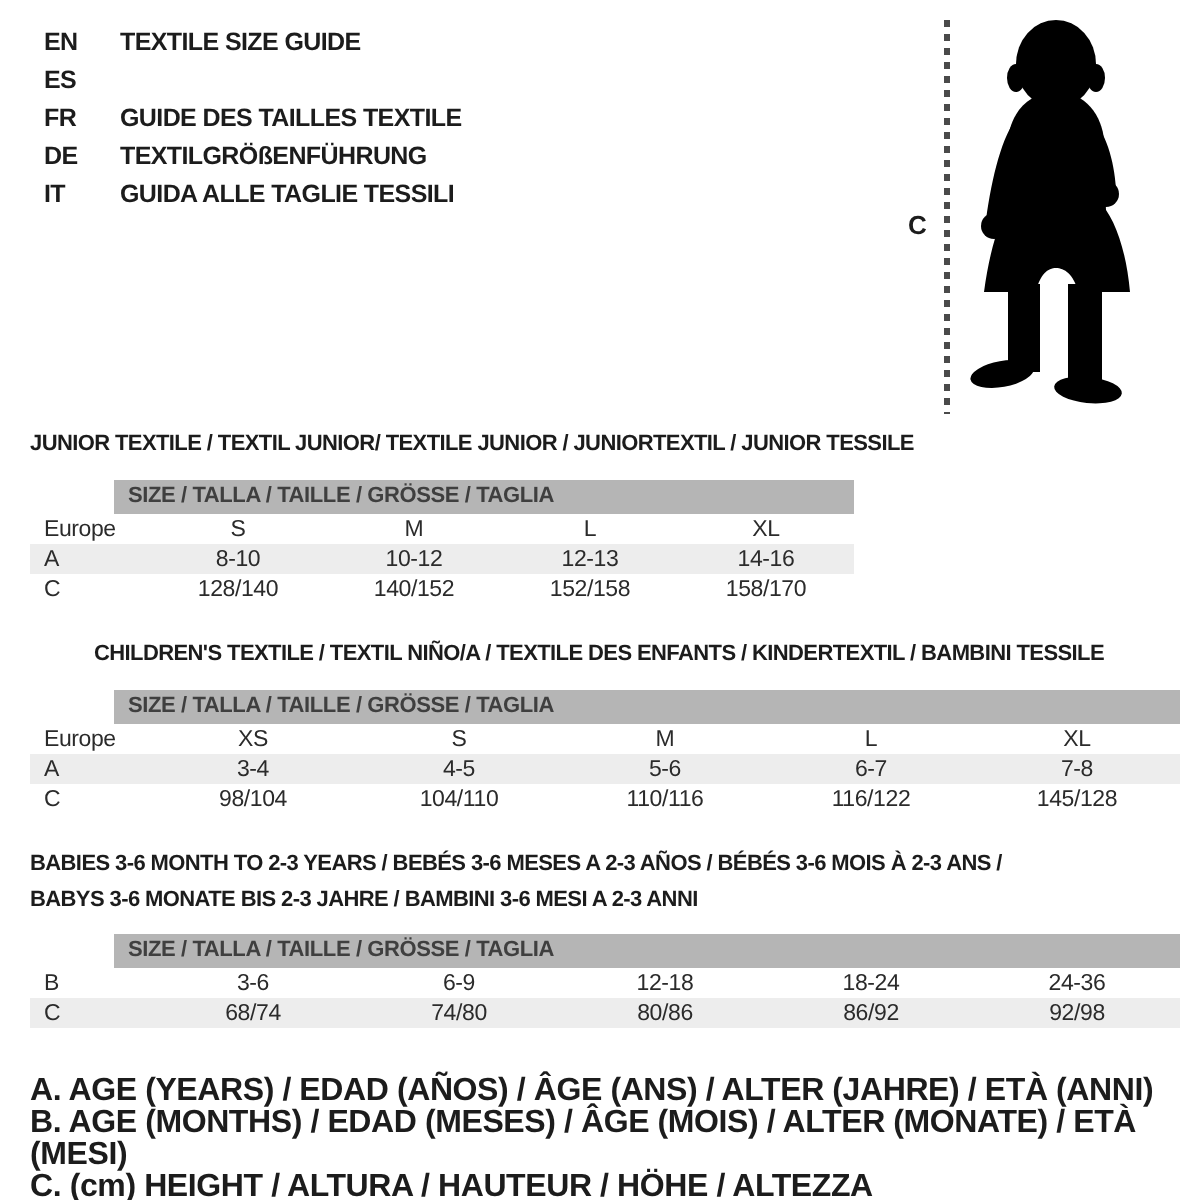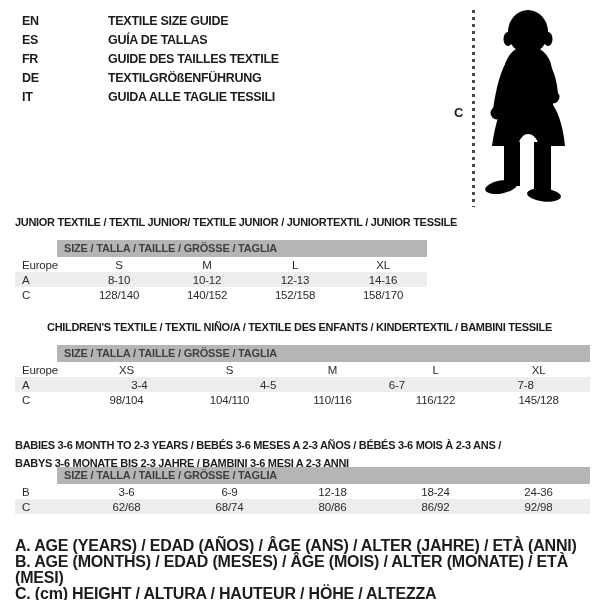--- a/index.html
+++ b/index.html
@@ -5,21 +5,21 @@
   html,body{margin:0;padding:0;}
   body{
     width:600px;height:600px;position:relative;background:#fff;
     font-family:"Liberation Sans","DejaVu Sans",sans-serif;
     color:#222;overflow:hidden;
     -webkit-font-smoothing:antialiased;
   }
   .abs{position:absolute;}
   
   .lang-block{left:22px;top:12px;}
-  .lang-row{display:flex;font-weight:700;font-size:12.5px;line-height:19px;letter-spacing:-0.3px;color:#1c1c1c;gap:48px;}
+  .lang-row{display:flex;font-weight:700;font-size:12.5px;line-height:19px;letter-spacing:-0.3px;color:#1c1c1c;}
   .lang-code{width:38px;}
   
   .measure-line{
     left:472px;top:10px;width:2.5px;height:197px;
     background:repeating-linear-gradient(to bottom,var(--dash,#4a4a4a) 0 3.5px,transparent 3.5px 7px);
   }
   .measure-label{left:454px;top:105px;font-weight:700;font-size:13px;color:#1c1c1c;}
   
   .tbl-title{
     left:15px;font-weight:700;font-size:11px;line-height:17.5px;
@@ -41,21 +41,20 @@
 </head>
 <body style="--barbg: #b5b5b5; --bartext: #3f3f3f; --shade: #ededed; --dash: #4a4a4a;">
 
 <div class="abs lang-block">
   <div class="lang-row">
     <span class="lang-code">EN</span>
     <span>TEXTILE SIZE GUIDE</span>
   </div>
   <div class="lang-row">
     <span class="lang-code">ES</span>
-    <span>GUÍA DE TALLAS</span>
   </div>
   <div class="lang-row">
     <span class="lang-code">FR</span>
     <span>GUIDE DES TAILLES TEXTILE</span>
   </div>
   <div class="lang-row">
     <span class="lang-code">DE</span>
     <span>TEXTILGRÖßENFÜHRUNG</span>
   </div>
   <div class="lang-row">
@@ -126,53 +125,54 @@
         <div class="cell">XS</div>
         <div class="cell">S</div>
         <div class="cell">M</div>
         <div class="cell">L</div>
         <div class="cell">XL</div>
       </div>
       <div class="row shaded">
         <div class="cell label">A</div>
         <div class="cell">3-4</div>
         <div class="cell">4-5</div>
+        <div class="cell">5-6</div>
         <div class="cell">6-7</div>
         <div class="cell">7-8</div>
       </div>
       <div class="row">
         <div class="cell label">C</div>
         <div class="cell">98/104</div>
         <div class="cell">104/110</div>
         <div class="cell">110/116</div>
         <div class="cell">116/122</div>
         <div class="cell">145/128</div>
       </div>
     </div>
 </section>
 
-<div class="abs tbl-title" style="top:437px;">
+<div class="abs tbl-title" style="top:424px;">
   <div>BABIES 3-6 MONTH TO 2-3 YEARS / BEBÉS 3-6 MESES A 2-3 AÑOS / BÉBÉS 3-6 MOIS À 2-3 ANS /</div>
   <div>BABYS 3-6 MONATE BIS 2-3 JAHRE / BAMBINI 3-6 MESI A 2-3 ANNI</div>
 </div>
 <section class="abs tbl" style="top:467px;width:575px;">
   <div class="size-bar">SIZE / TALLA / TAILLE / GRÖSSE / TAGLIA</div>
   <div>
       <div class="row">
         <div class="cell label">B</div>
         <div class="cell">3-6</div>
         <div class="cell">6-9</div>
         <div class="cell">12-18</div>
         <div class="cell">18-24</div>
         <div class="cell">24-36</div>
       </div>
       <div class="row shaded">
         <div class="cell label">C</div>
-        <div class="cell">62/68</div>
         <div class="cell">68/74</div>
+        <div class="cell">74/80</div>
         <div class="cell">80/86</div>
         <div class="cell">86/92</div>
         <div class="cell">92/98</div>
       </div>
     </div>
 </section>
 
 <div class="abs footnotes">
   <div>A. AGE (YEARS) / EDAD (AÑOS) / ÂGE (ANS) / ALTER (JAHRE) / ETÀ (ANNI)</div>
   <div>B. AGE (MONTHS) / EDAD (MESES) / ÂGE (MOIS) / ALTER (MONATE) / ETÀ (MESI)</div>

